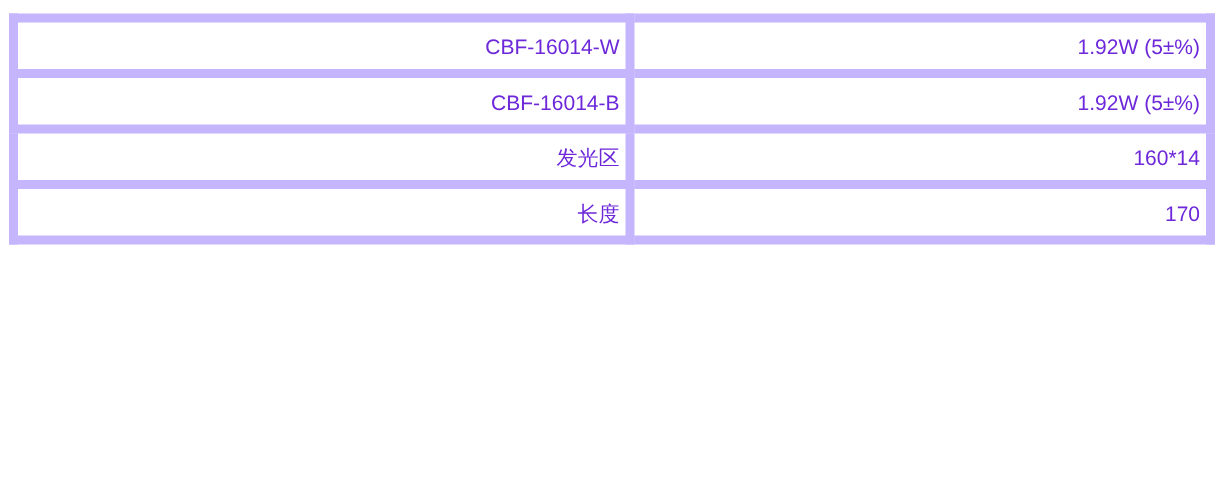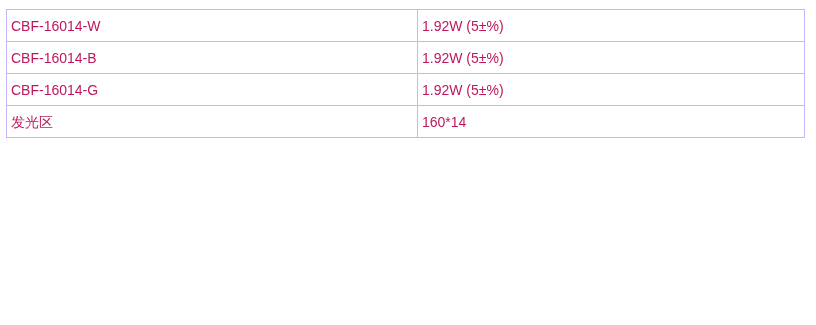--- a/index.html
+++ b/index.html
@@ -25,28 +25,28 @@
     left: 6px;
     top: 9px;
     width: 798px;
     border-collapse: collapse;
     table-layout: fixed;
     background: #ffffff;
   }
   .spec-table col.col-param { width: 411px; }
   .spec-table col.col-value { width: 387px; }
   .spec-table td {
-    border: 1px solid #c4b5fd;
+    border: 6px solid #c4b5fd;
     height: 31px;
     padding: 0 4px;
-    text-align: left;
+    text-align: right;
     vertical-align: middle;
     font-size: 14px;
     line-height: 16px;
-    color: #be185d;
+    color: #6d28d9;
     white-space: nowrap;
     overflow: hidden;
   }
   .spec-table td.cell-param { }
   .spec-table td.cell-value { }
 </style>
 </head>
 <body>
 
 <div class="page">
@@ -58,22 +58,22 @@
     <tbody>
       <tr>
         <td class="cell-param">CBF-16014-W</td>
         <td class="cell-value">1.92W (5±%)</td>
       </tr>
       <tr>
         <td class="cell-param">CBF-16014-B</td>
         <td class="cell-value">1.92W (5±%)</td>
       </tr>
       <tr>
-        <td class="cell-param">CBF-16014-G</td>
-        <td class="cell-value">1.92W (5±%)</td>
+        <td class="cell-param">发光区</td>
+        <td class="cell-value">160*14</td>
       </tr>
       <tr>
-        <td class="cell-param">发光区</td>
-        <td class="cell-value">160*14</td>
+        <td class="cell-param">长度</td>
+        <td class="cell-value">170</td>
       </tr>
     </tbody>
   </table>
 </div>
 
 </body></html>

